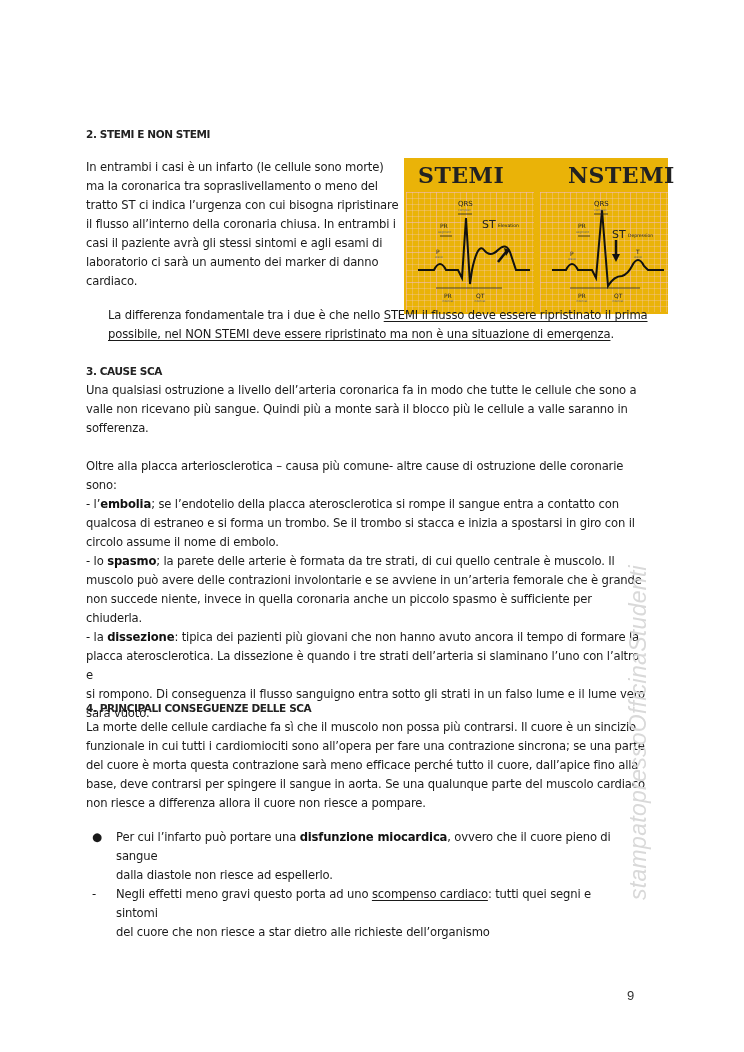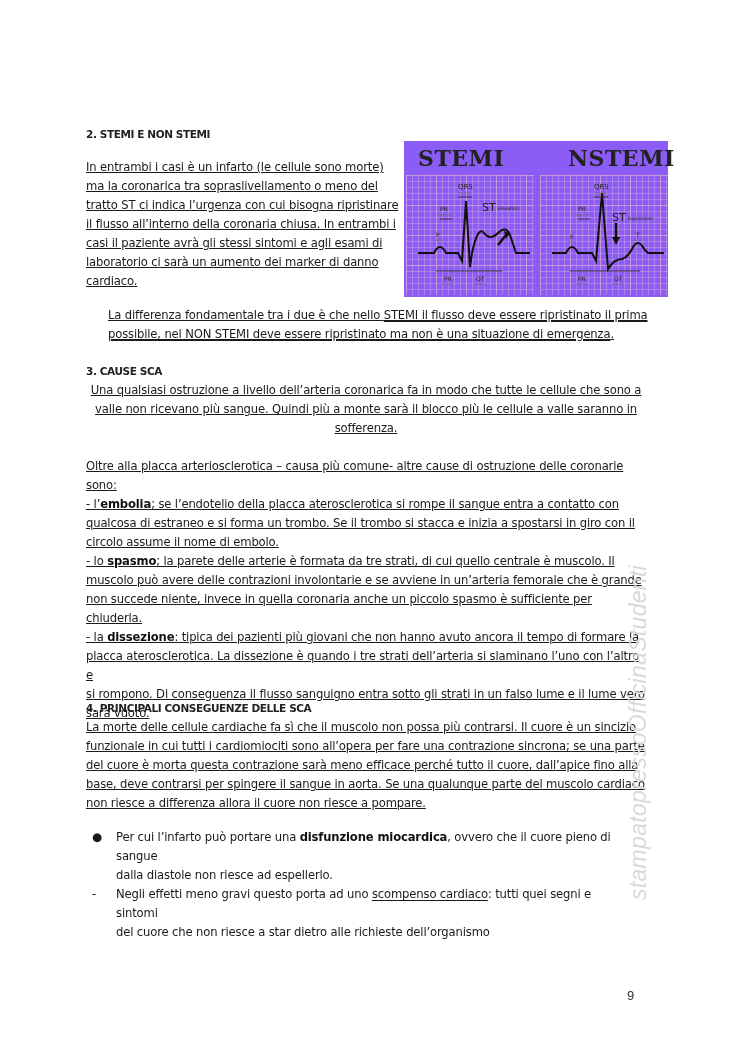--- a/index.html
+++ b/index.html
@@ -2,24 +2,24 @@
 <html><head>
 <meta charset="utf-8">
 <style>
   html, body { margin:0; padding:0; background:#ffffff; }
   body { width:744px; height:1052px; position:relative; overflow:hidden;
          font-family:"DejaVu Sans", sans-serif; color:#1a1a1a; }
   .page { position:absolute; left:0; top:0; width:744px; height:1052px; background:#fff; }
   .text { font-size:11.6px; line-height:19px; letter-spacing:-0.15px; }
   .h { position:absolute; left:86px; font-family:"DejaVu Sans", sans-serif; font-weight:bold;
        font-size:10.5px; letter-spacing:-0.4px; color:#222; text-transform:uppercase; }
-  .blk { position:absolute; left:86px;text-decoration:underline; }
+  .blk { position:absolute; left:86px; }
   u { text-decoration:underline; text-underline-offset:2px; }
   b { font-weight:bold; color:#111; }
-  .figure { position:absolute; left:404px; top:141px; width:264px; height:156px; background:#8b5cf6; }
+  .figure { position:absolute; left:404px; top:158px; width:264px; height:156px; background:#eab308; }
   .fig-title { position:absolute; top:4px; font-family:"DejaVu Serif", serif; font-weight:bold;
                font-size:22px; letter-spacing:0.5px; color:#222; }
   .ecg-panel { position:absolute; top:34px; width:128px; height:120px; }
   .watermark { position:absolute; left:625px; top:900px; transform-origin:0 0; transform:rotate(-90deg);
                font-family:"Liberation Sans", sans-serif; font-style:italic; font-size:23px;
                color:#d9d9d9; letter-spacing:0.3px; white-space:nowrap; }
   .pagenum { position:absolute; left:627px; top:988px; font-family:"Liberation Sans", sans-serif;
              font-size:13px; color:#333; }
   .list { position:absolute; left:86px; top:828px; width:540px; }
   .li { position:relative; padding-left:30px; }
@@ -113,21 +113,21 @@
     </svg>
   </div>
 
   <div class="blk text" style="top:306px; width:560px;margin-left:22px;">
     <div><span>La differenza fondamentale tra i due è che nello </span><u>STEMI il flusso deve essere ripristinato il prima</u></div>
     <div><u>possibile, nel NON STEMI deve essere ripristinato ma non è una situazione di emergenza</u><span>.</span></div>
   </div>
 
   <div class="h" style="top:365px;">3. CAUSE SCA</div>
 
-  <div class="blk text" style="top:381px; width:560px;text-align:center;">
+  <div class="blk text" style="top:381px; width:560px;">
     <div>Una qualsiasi ostruzione a livello dell’arteria coronarica fa in modo che tutte le cellule che sono a</div>
     <div>valle non ricevano più sangue. Quindi più a monte sarà il blocco più le cellule a valle saranno in</div>
     <div>sofferenza.</div>
   </div>
 
   <div class="blk text" style="top:457px; width:560px;">
     <div>Oltre alla placca arteriosclerotica – causa più comune- altre cause di ostruzione delle coronarie</div>
     <div>sono:</div>
     <div><span>- l’</span><b>embolia</b><span>; se l’endotelio della placca aterosclerotica si rompe il sangue entra a contatto con</span></div>
     <div>qualcosa di estraneo e si forma un trombo. Se il trombo si stacca e inizia a spostarsi in giro con il</div>

